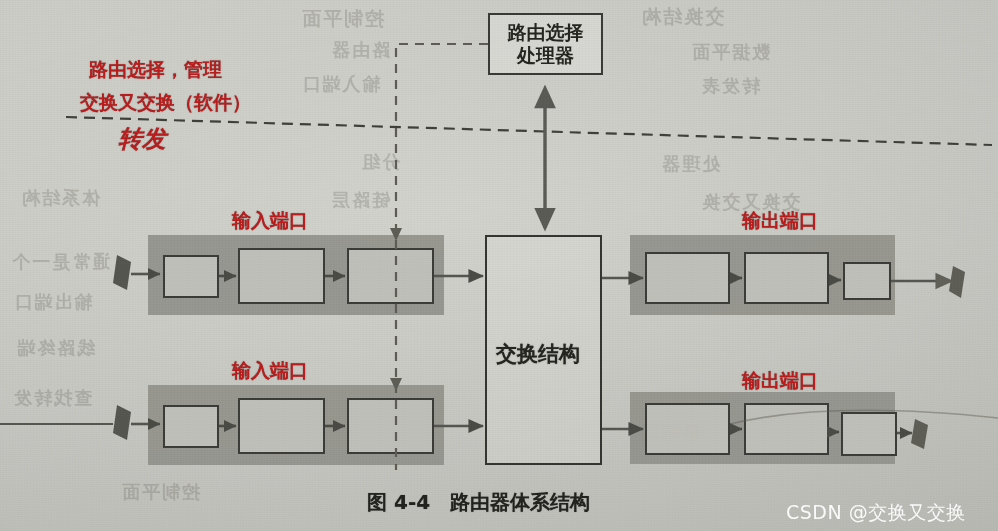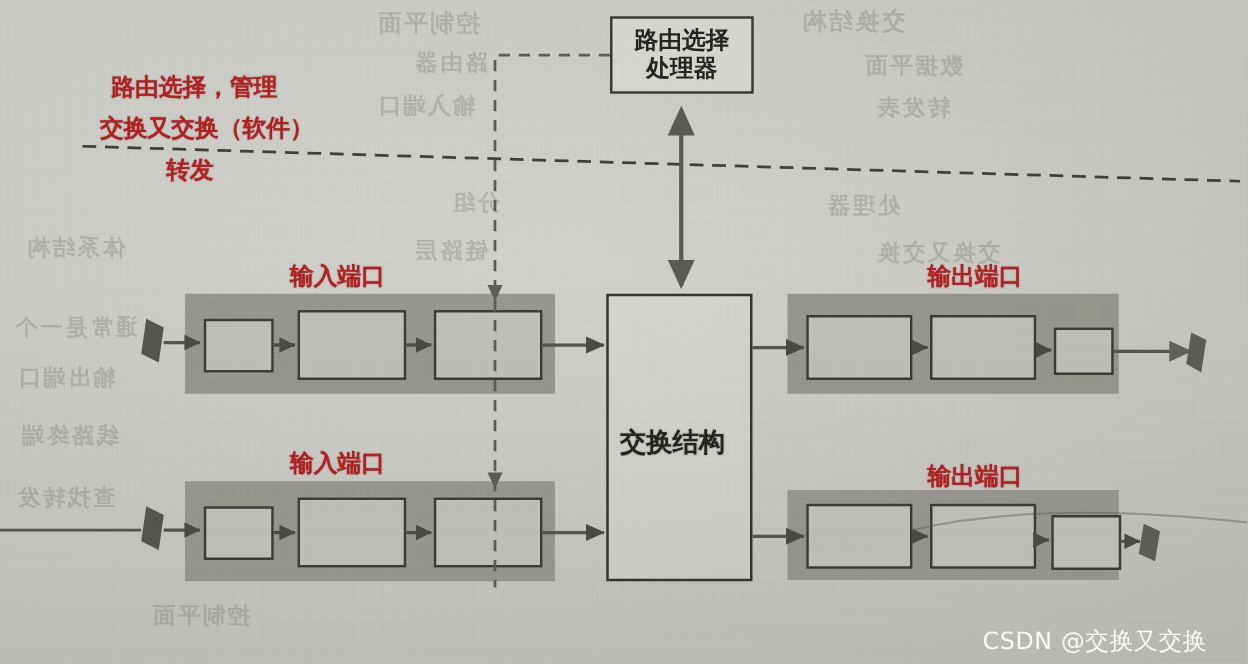--- a/index.html
+++ b/index.html
@@ -132,21 +132,21 @@
   <div class="bleed" style="left:700px; top:190px; font-size:18px;">交换又交换</div>
   <div class="bleed" style="left:10px;  top:250px; font-size:18px;">通常是一个</div>
   <div class="bleed" style="left:12px;  top:290px; font-size:18px;">输出端口</div>
   <div class="bleed" style="left:15px;  top:336px; font-size:18px;">线路终端</div>
   <div class="bleed" style="left:12px;  top:386px; font-size:18px;">查找转发</div>
   <div class="bleed" style="left:120px; top:480px; font-size:18px;">控制平面</div>
   <div class="bleed" style="left:640px; top:420px; font-size:18px;">链路层</div>
 
   <div class="lbl" style="left:89px; top:57px; font-size:19px;">路由选择，管理</div>
   <div class="lbl" style="left:80px; top:90px; font-size:19px;">交换又交换（软件）</div>
-  <div class="lbl" style="left:133px; top:123px; font-size:19px;">转发</div>
+  <div class="lbl" style="left:118px; top:123px; font-size:24px;font-style:italic;">转发</div>
 
   <div class="procbox" style="left:488px; top:13px; width:115px; height:62px;">
     <span style="font-size:19px; font-weight:700; color:#24241f;">路由选择</span>
     <span style="font-size:19px; font-weight:700; color:#24241f;">处理器</span>
   </div>
 
   <div class="lbl" style="left:232px; top:208px; font-size:19px;">输入端口</div>
   <div class="lbl" style="left:232px; top:358px; font-size:19px;">输入端口</div>
   <div class="lbl" style="left:742px; top:208px; font-size:19px;">输出端口</div>
   <div class="lbl" style="left:742px; top:368px; font-size:19px;">输出端口</div>
@@ -226,16 +226,17 @@
     <line x1="730" y1="429" x2="742" y2="429" stroke="#4a4a45" stroke-width="2.6" marker-end="url(#ahs)"></line>
     <line x1="829" y1="432" x2="839" y2="432" stroke="#4a4a45" stroke-width="2.6" marker-end="url(#ahs)"></line>
     <line x1="897" y1="433" x2="912" y2="433" stroke="#55554f" stroke-width="2.6" marker-end="url(#ahs)"></line>
     <polygon points="915,419 928,425 924,449 911,443" fill="#5d5d56"></polygon>
 
     <path d="M730,424 Q830,400 998,418" stroke="rgba(90,90,84,0.45)" stroke-width="1.6" fill="none"></path>
   </svg>
 
   <div id="paper-grain"></div>
 
+  <div class="caption" style="left:367px; top:489px; font-size:20px;">图 4-4　路由器体系结构</div>
 
   <div class="watermark" style="left:786px; top:500px;">CSDN @交换又交换</div>
 
 </div>
 
 </body></html>

